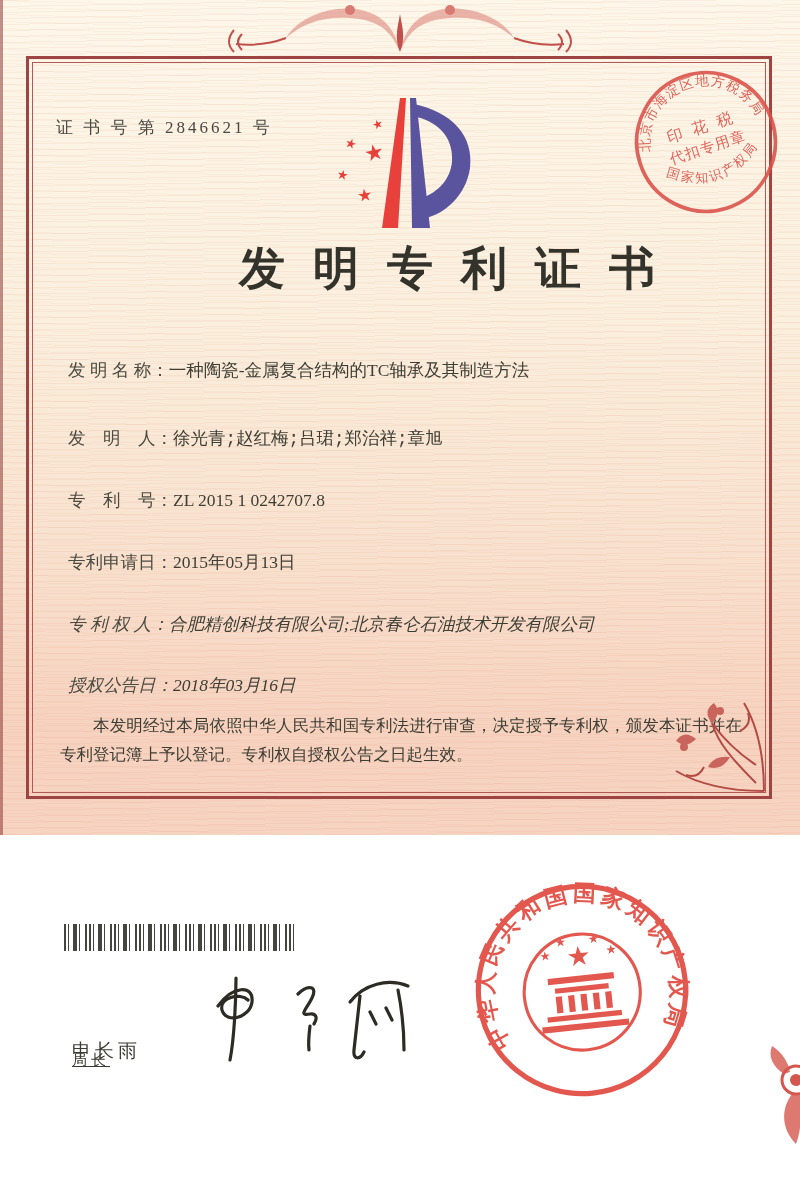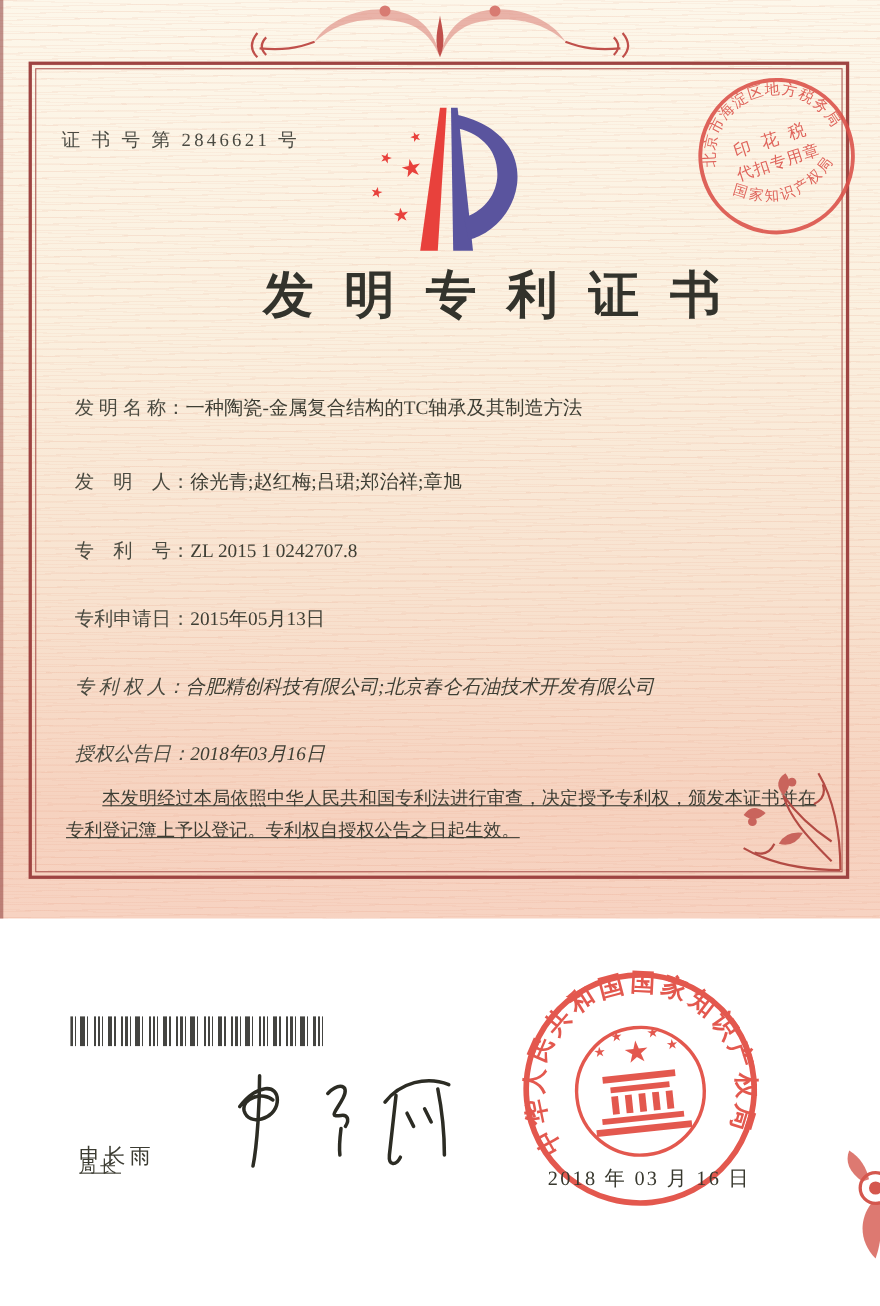--- a/index.html
+++ b/index.html
@@ -15,27 +15,27 @@
   .frame{position:absolute;left:26px;top:56px;right:28px;bottom:36px;border:3px solid #9e4442;pointer-events:none;}
   .frame::after{content:"";position:absolute;inset:3px;border:1px solid #b05a55;}
   .top-flourish{position:absolute;left:190px;top:-6px;width:420px;height:66px;}
   .cert-no{position:absolute;left:56px;top:116px;font-size:17px;letter-spacing:3px;color:#4a4a42;}
   .logo{position:absolute;left:322px;top:90px;width:168px;height:150px;}
   .tax-seal{position:absolute;left:622px;top:58px;width:168px;height:168px;transform:rotate(-18deg);opacity:.88;}
   .title{position:absolute;left:0;top:238px;width:100%;margin:0;text-align:center;
     font-size:46px;font-weight:bold;color:#33332c;letter-spacing:28px;text-indent:28px;padding-left:47px;}
   .fields{position:absolute;left:68px;top:0;width:680px;}
   .field-row{position:absolute;left:0;width:680px;font-size:17.5px;color:#44443a;white-space:nowrap;}
-  .field-row.r0{top:358px;} .field-row.r1{top:426px;} .field-row.r2{top:488px;}
+  .field-row.r0{top:358px;} .field-row.r1{top:426px;font-family:Liberation Mono, monospace;} .field-row.r2{top:488px;}
   .field-row.r3{top:550px;} .field-row.r4{top:612px;font-style:italic;} .field-row.r5{top:673px;font-style:italic;}
   .f-label{color:#4a4a40;}
   .f-value{color:#3e3e34;}
   .body-text{position:absolute;left:60px;top:712px;width:682px;font-size:16.5px;line-height:1.73;
     color:#3d3d33;text-align:justify;}
-  .body-text p{margin:0;text-indent:2em;text-decoration:underline;}
+  .body-text p{margin:0;text-indent:2em;}
   .barcode{position:absolute;left:64px;top:924px;width:230px;height:27px;
     background:repeating-linear-gradient(90deg,
       #23231f 0 2px, transparent 2px 4px,
       #23231f 4px 5px, transparent 5px 9px,
       #23231f 9px 13px, transparent 13px 15px,
       #23231f 15px 16px, transparent 16px 21px,
       #23231f 21px 23px, transparent 23px 25px);
     opacity:.85;}
   .sig-title{position:absolute;left:72px;top:1051px;font-size:15px;letter-spacing:4px;color:#3b3b31;text-decoration:underline;}
   .sig-name{position:absolute;left:72px;top:1038px;font-size:19px;letter-spacing:4px;color:#3b3b31;text-align:right;}
@@ -170,21 +170,20 @@
         <rect x="96" y="114" width="6" height="16"></rect>
         <rect x="108" y="114" width="6" height="16"></rect>
         <rect x="120" y="114" width="6" height="16"></rect>
         <rect x="132" y="114" width="6" height="16"></rect>
         <rect x="74" y="133" width="72" height="5"></rect>
         <rect x="68" y="142" width="84" height="6"></rect>
       </g>
     </svg>
   </div>
 
-  <div class="issue-date">2018 年 03 月 16 日</div>
 
   <div class="corner-ornament">
     <svg viewBox="0 0 110 110" fill="none" stroke="#b34b44" stroke-width="2">
       <path d="M104,104 C70,104 40,98 16,84"></path>
       <path d="M104,104 C104,70 98,40 84,16"></path>
       <path d="M96,96 C72,72 58,56 52,36 C62,50 78,66 96,78"></path>
       <path d="M52,36 q-10,-12 2,-20 q8,10 -2,20" fill="#c9645c" stroke="none"></path>
       <path d="M36,52 q-12,-10 -20,2 q10,8 20,-2" fill="#c9645c" stroke="none"></path>
       <path d="M70,70 q-16,-2 -22,10 q14,4 22,-10" fill="#c9645c" stroke="none"></path>
       <path d="M80,44 q12,-6 8,-18 M44,80 q-6,12 -18,8"></path>

